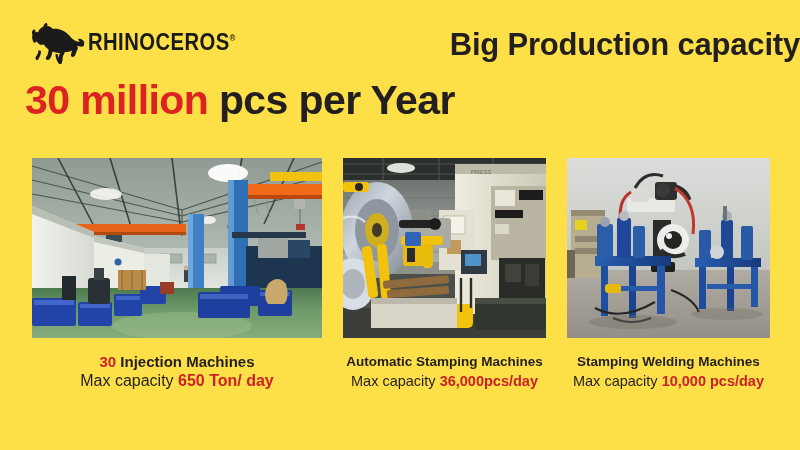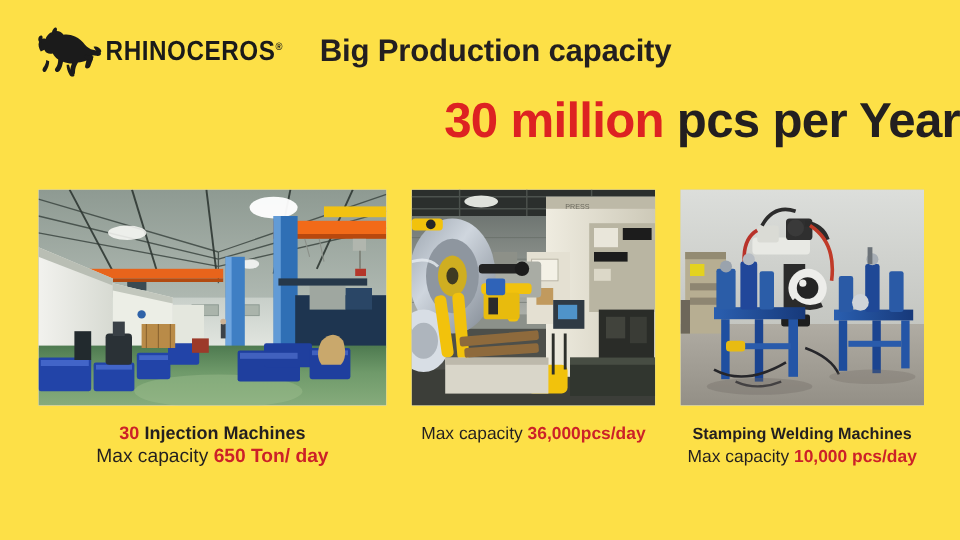--- a/index.html
+++ b/index.html
@@ -55,35 +55,35 @@
     font-weight: 700;
     letter-spacing: 0;
   }
 
   
   .heading-1 {
     position: absolute;
     left: 0;
     right: 0;
     top: 29px;
-    text-align: center;
+    text-align: right;
     padding-left: 26px;
-    font-size: 26px;
+    font-size: 31px;
     font-weight: 700;
     color: #231f20;
     letter-spacing: -0.2px;
     line-height: 1;
     white-space: nowrap;
   }
   .heading-2 {
     position: absolute;
     left: 13px;
     right: 0;
     top: 80px;
-    text-align: right;
+    text-align: left;
     padding-left: 12px;
     font-size: 41px;
     font-weight: 700;
     letter-spacing: -0.6px;
     line-height: 1;
     color: #231f20;
     white-space: nowrap;
   }
   .accent-red { color: #dd2222; }
 
@@ -509,20 +509,23 @@
     <div class="cap wide">
       <div class="cap-line1">
         <b>30</b><span> Injection Machines</span>
       </div>
       <div class="cap-line2">
         <span>Max capacity </span><b>650 Ton/ day</b>
       </div>
     </div>
 
     <div class="cap narrow">
+      <div class="cap-line1">
+        <span>Automatic Stamping Machines</span>
+      </div>
       <div class="cap-line2">
         <span>Max capacity </span><b>36,000pcs/day</b>
       </div>
     </div>
 
     <div class="cap narrow">
       <div class="cap-line1">
         <span>Stamping Welding Machines</span>
       </div>
       <div class="cap-line2">

